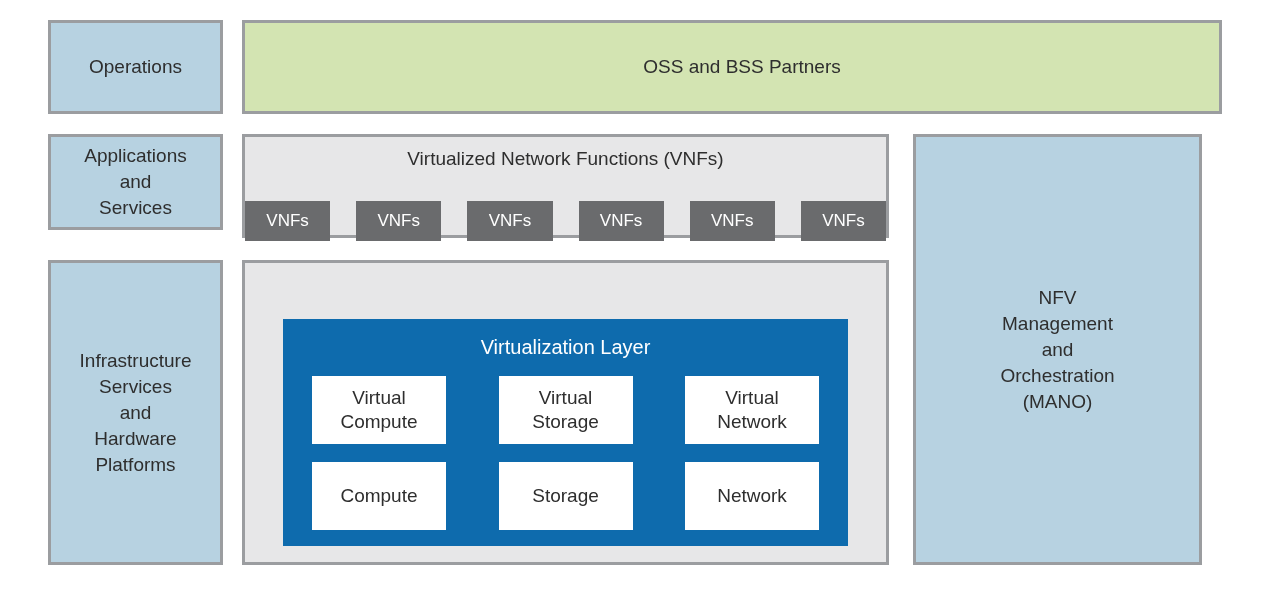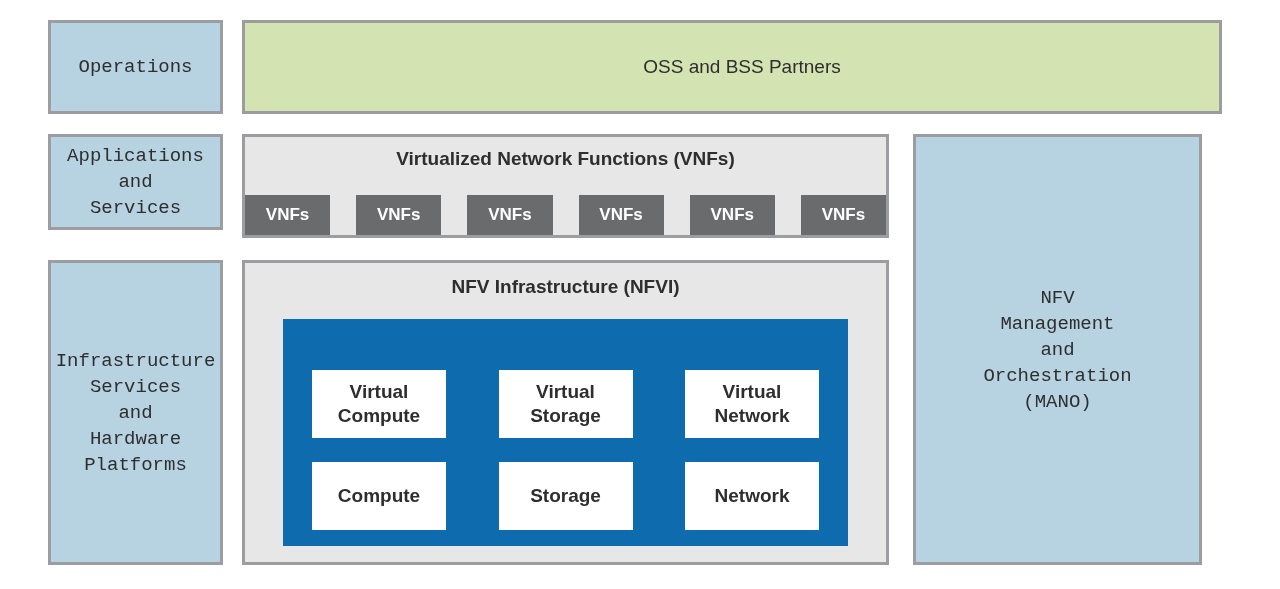--- a/index.html
+++ b/index.html
@@ -17,44 +17,44 @@
     box-sizing: border-box;
     border: 3px solid #9b9da0;
   }
   .center-text {
     display: flex;
     align-items: center;
     justify-content: center;
     text-align: center;
     white-space: pre-line;
   }
-  .fill-lightblue { background: #b7d2e1; font-family: Liberation Mono, monospace; }
+  .fill-lightblue { background: #b7d2e1; }
   .fill-green    { background: #d3e4b2; }
-  .fill-gray     { background: #e7e7e8; font-weight: bold; }
+  .fill-gray     { background: #e7e7e8; }
 
   .label-19 { font-size: 19px; line-height: 26px; }
 
   
   #operations-box { left: 48px;  top: 20px; width: 175px; height: 94px; }
   #oss-bss-box    { left: 242px; top: 20px; width: 980px; height: 94px; padding-left: 20px; }
 
   
   #applications-box { left: 48px;  top: 134px; width: 175px; height: 96px; }
   #vnf-container    { left: 242px; top: 134px; width: 647px; height: 104px; }
   #vnf-container .container-title {
     margin-top: 10px;
     text-align: center;
     font-size: 19px;
     line-height: 24px;
   }
   .vnf-row {
     display: flex;
     justify-content: center;
     gap: 26px;
-    margin-top: 24px;
+    margin-top: 30px;
   }
   .vnf-chip {
     width: 86px;
     height: 40px;
     background: #6a6b6d;
     color: #ffffff;
     font-size: 17px;
     display: flex;
     align-items: center;
     justify-content: center;
@@ -87,21 +87,21 @@
     font-size: 20px;
     line-height: 24px;
   }
   .resource-row {
     position: absolute;
     left: 29px;
     right: 29px;
     display: flex;
     justify-content: space-between;
   }
-  #virtual-resource-row  { top: 51px; }
+  #virtual-resource-row  { top: 57px; }
   #hardware-resource-row { top: 143px; }
   .white-cell {
     width: 134px;
     height: 68px;
     background: #ffffff;
     font-size: 19px;
     line-height: 24px;
     display: flex;
     align-items: center;
     justify-content: center;
@@ -140,23 +140,23 @@
 Orchestration
 (MANO)</div>
 
   <div class="box fill-lightblue center-text label-19" id="infrastructure-box">Infrastructure
 Services
 and
 Hardware
 Platforms</div>
 
   <div class="box fill-gray" id="nfvi-container">
-    <div class="container-title">NFV Infrastructure (NFVI)</div>
 
     <div id="virtualization-layer">
+      <div class="layer-title">Virtualization Layer</div>
 
       <div class="resource-row" id="virtual-resource-row">
         <div class="white-cell">Virtual
 Compute</div>
         <div class="white-cell">Virtual
 Storage</div>
         <div class="white-cell">Virtual
 Network</div>
       </div>
 

